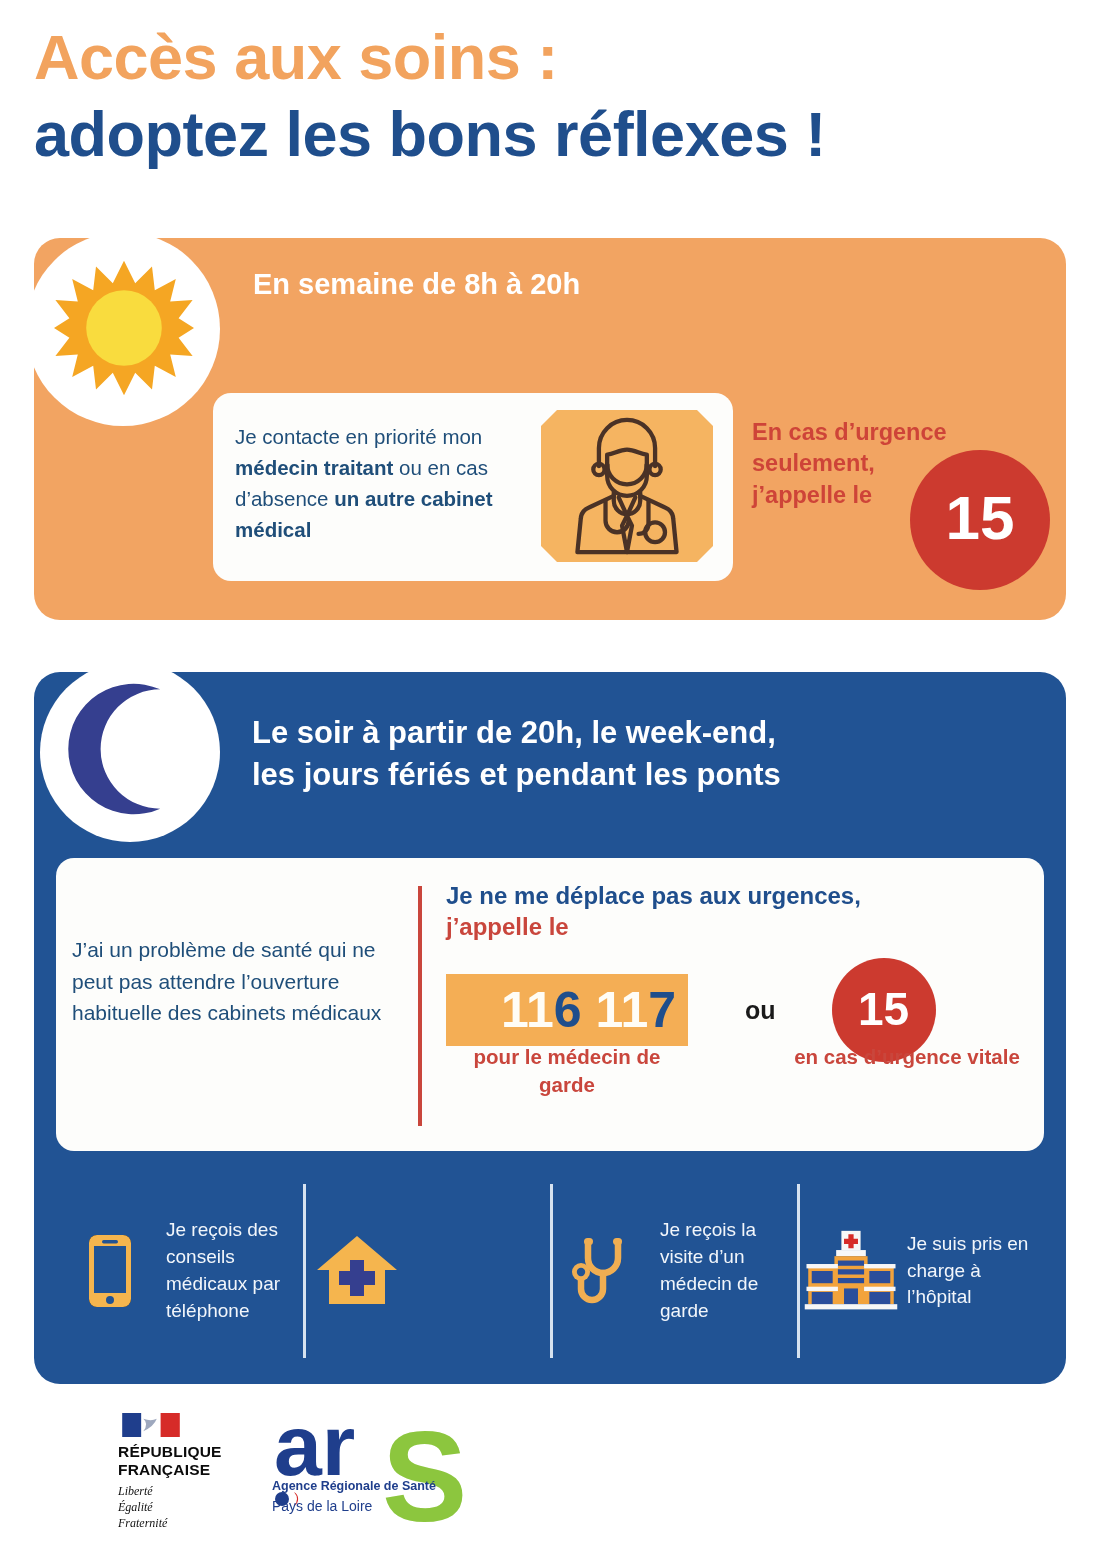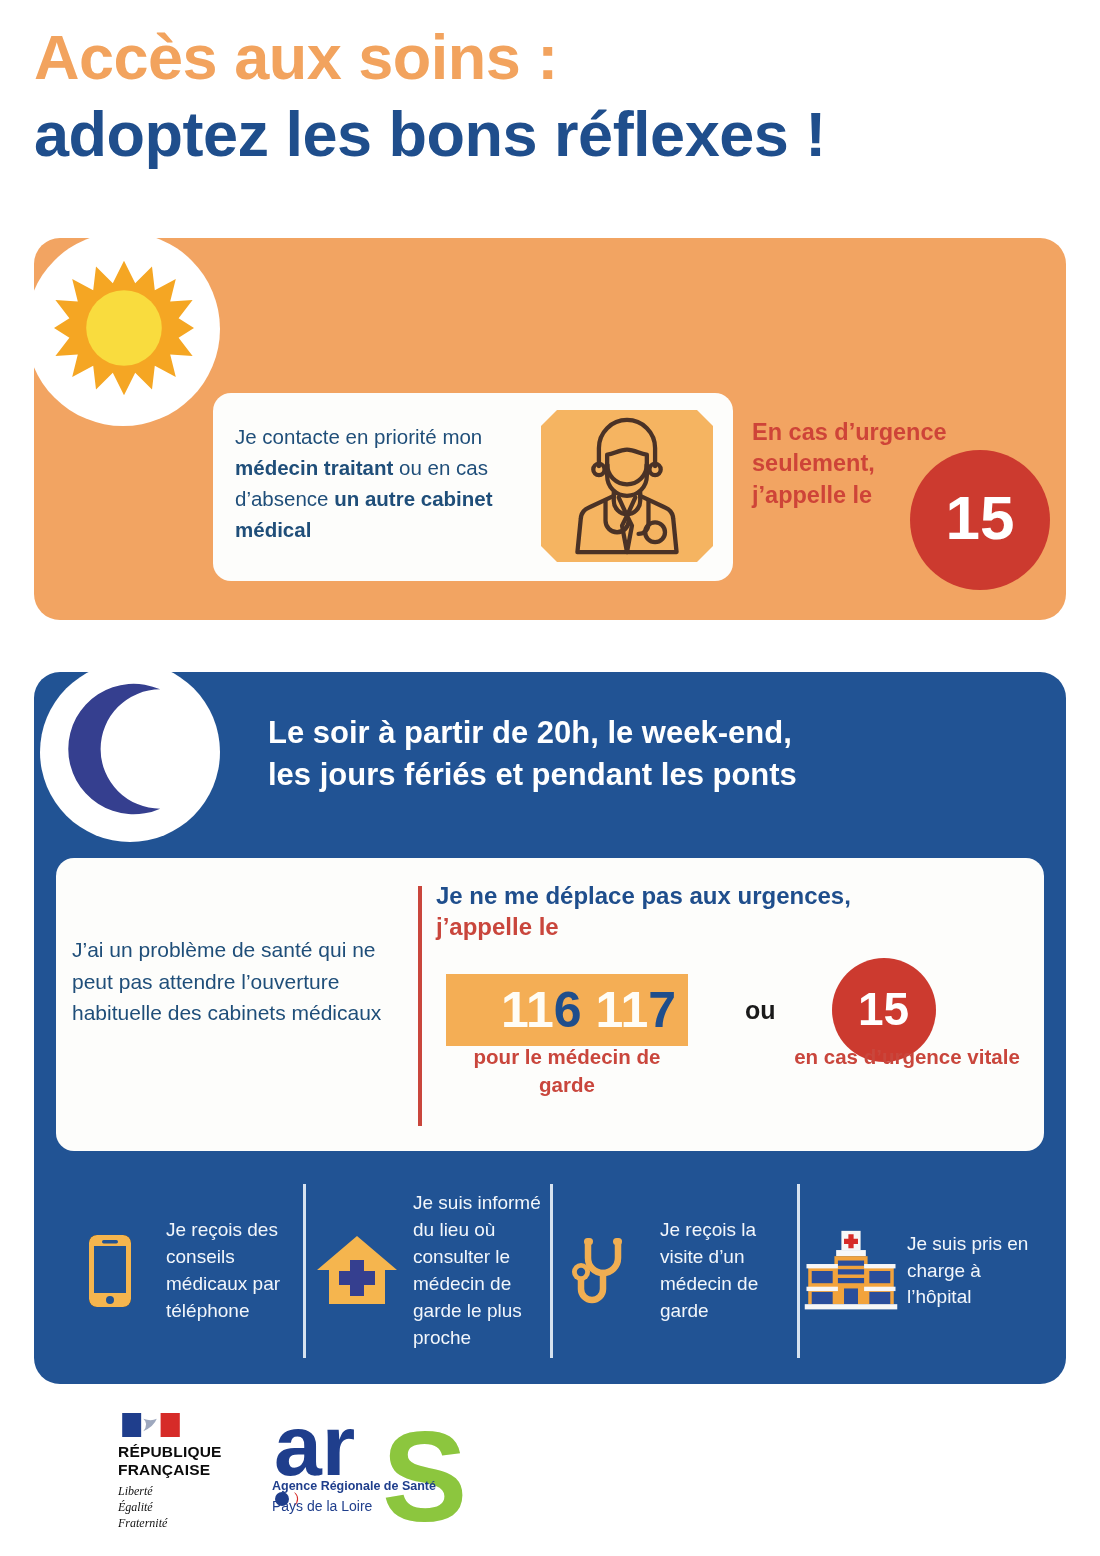--- a/index.html
+++ b/index.html
@@ -173,21 +173,21 @@
   #moon-icon {
     position: absolute;
     left: 58px;
     top: 678px;
     width: 142px;
     height: 142px;
     z-index: 5;
   }
   #night-heading {
     position: absolute;
-    left: 268px;
+    left: 252px;
     top: 712px;
     z-index: 3;
     font-size: 31px;
     font-weight: bold;
     color: #ffffff;
     line-height: 1.35;
   }
 
   #night-card {
     position: absolute;
@@ -211,21 +211,21 @@
   #card-divider {
     position: absolute;
     left: 362px;
     top: 28px;
     width: 4px;
     height: 240px;
     background: #C9463C;
   }
   #night-right {
     position: absolute;
-    left: 380px;
+    left: 390px;
     top: 22px;
     width: 580px;
   }
   #njd-line1 {
     font-size: 24px;
     font-weight: bold;
     color: #1F4E8C;
     line-height: 1.3;
   }
   #njd-line2 {
@@ -397,20 +397,21 @@
 
 <div id="sun-disc"></div>
 <div id="sun-icon">
   <svg viewBox="0 0 100 100" width="140" height="140">
     <polygon fill="#F5A623" points="50,2 58,18 70,6 72,23 87,15 83,31 99,30 89,43 100,50 89,57 99,70 83,69 87,85 72,77 70,94 58,82 50,98 42,82 30,94 28,77 13,85 17,69 1,70 11,57 0,50 11,43 1,30 17,31 13,15 28,23 30,6 42,18"></polygon>
     <circle cx="50" cy="50" r="27" fill="#F9DC3E"></circle>
   </svg>
 </div>
 
 <div id="day-heading">
+  <div class="h2">En semaine de 8h à 20h</div>
 </div>
 
 <div id="day-card">
   <div id="day-card-text">
     <span>Je contacte en priorité mon </span><b>médecin traitant</b><span> ou en cas d’absence </span><b>un autre cabinet médical</b>
   </div>
   <div id="doctor-tile">
     <svg viewBox="0 0 100 92" width="172" height="152">
       <g fill="none" stroke="#4A3226" stroke-width="2.6" stroke-linecap="round" stroke-linejoin="round">
         <path d="M33 34 V23 a17 17 0 0 1 34 0 V34"></path>
@@ -485,21 +486,20 @@
     <div class="benefit-text">Je reçois des conseils médicaux par téléphone</div>
   </div>
 
   <div class="benefit">
     <div class="benefit-icon">
       <svg viewBox="0 0 84 74" width="84" height="74">
         <path fill="#F5B54E" d="M42 2 L82 36 H70 V70 H14 V36 H2 Z"></path>
         <path fill="#353F8F" d="M35 26 h14 v11 h11 v14 h-11 v11 h-14 v-11 h-11 v-14 h11 z"></path>
       </svg>
     </div>
-    <div class="benefit-text">Je suis informé du lieu où consulter le médecin de garde le plus proche</div>
   </div>
 
   <div class="benefit">
     <div class="benefit-icon">
       <svg viewBox="0 0 80 74" width="80" height="74">
         <g fill="none" stroke="#F0AE52" stroke-width="6.5" stroke-linecap="round">
           <path d="M24 8 v16 a15 15 0 0 0 30 0 V8"></path>
           <path d="M39 39 v16 a11 11 0 0 1 -22 0 v-10"></path>
         </g>
         <circle cx="17" cy="38" r="9" fill="#F0AE52"></circle>

